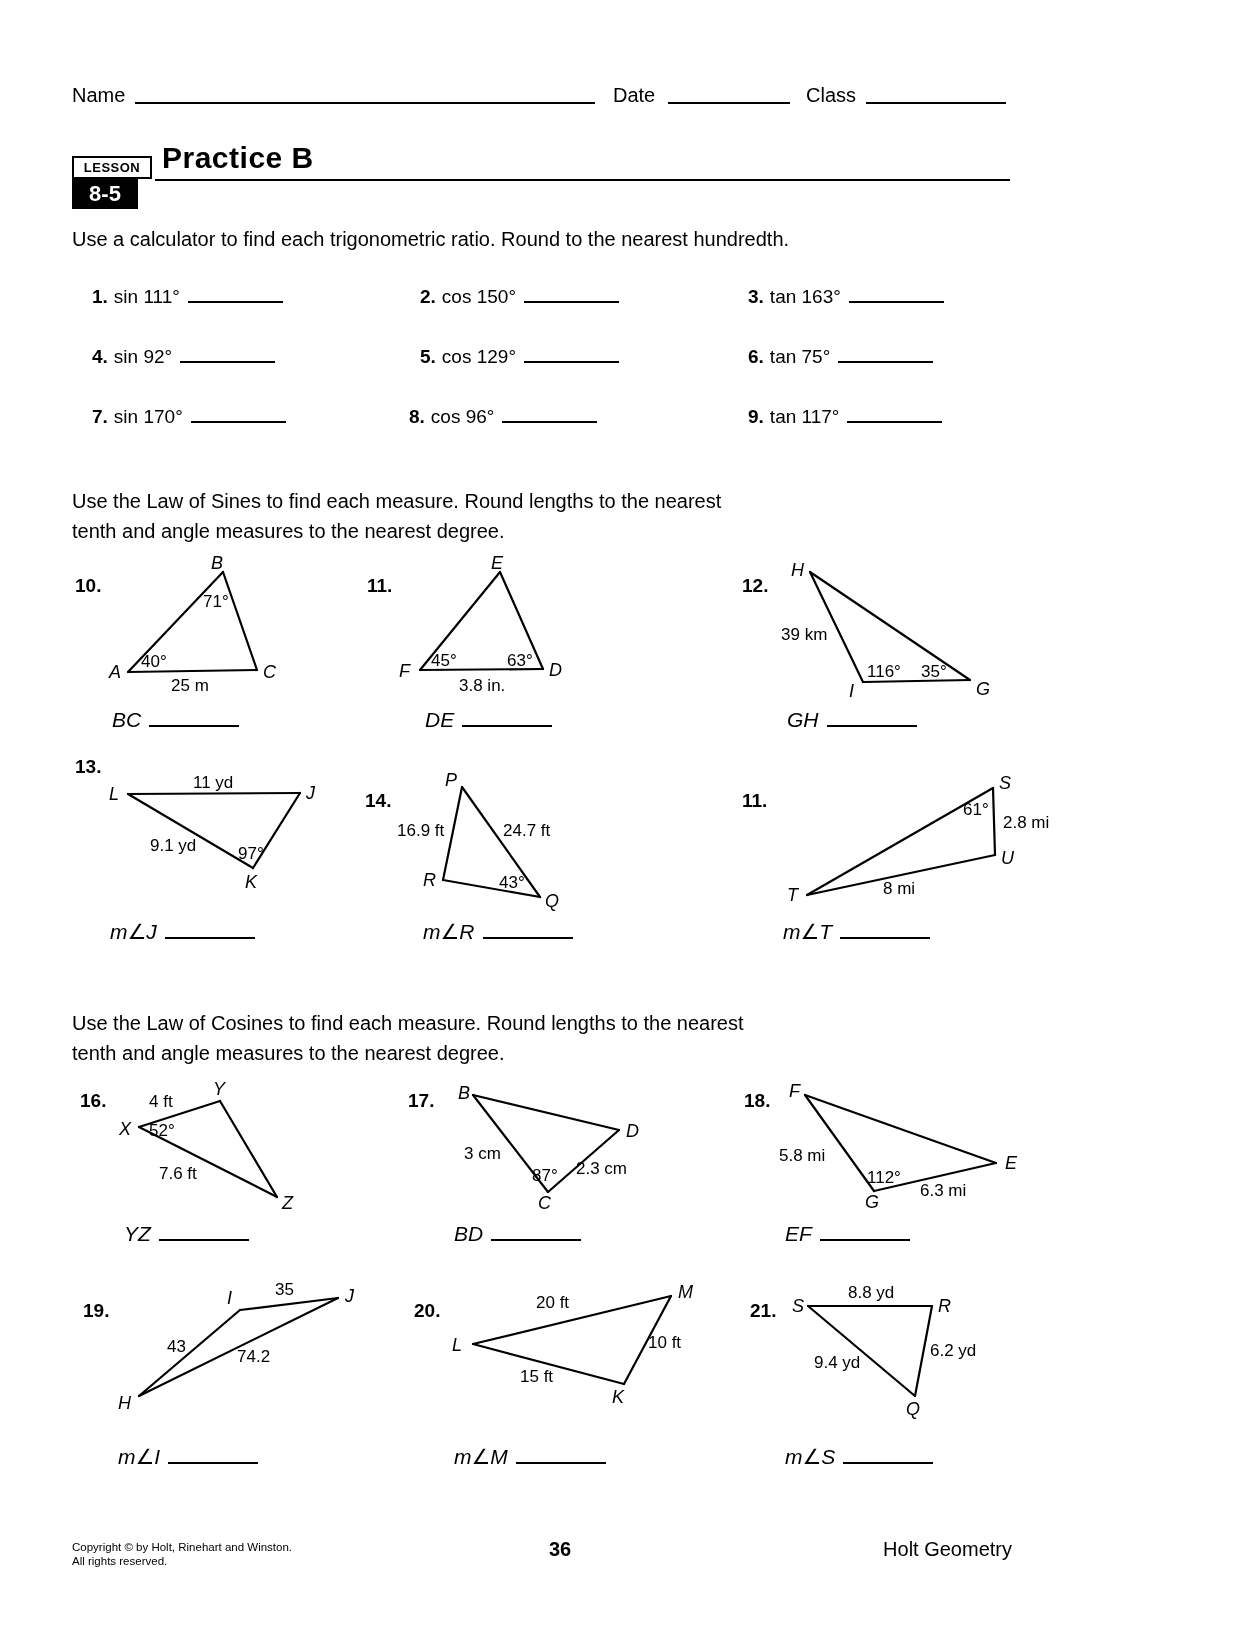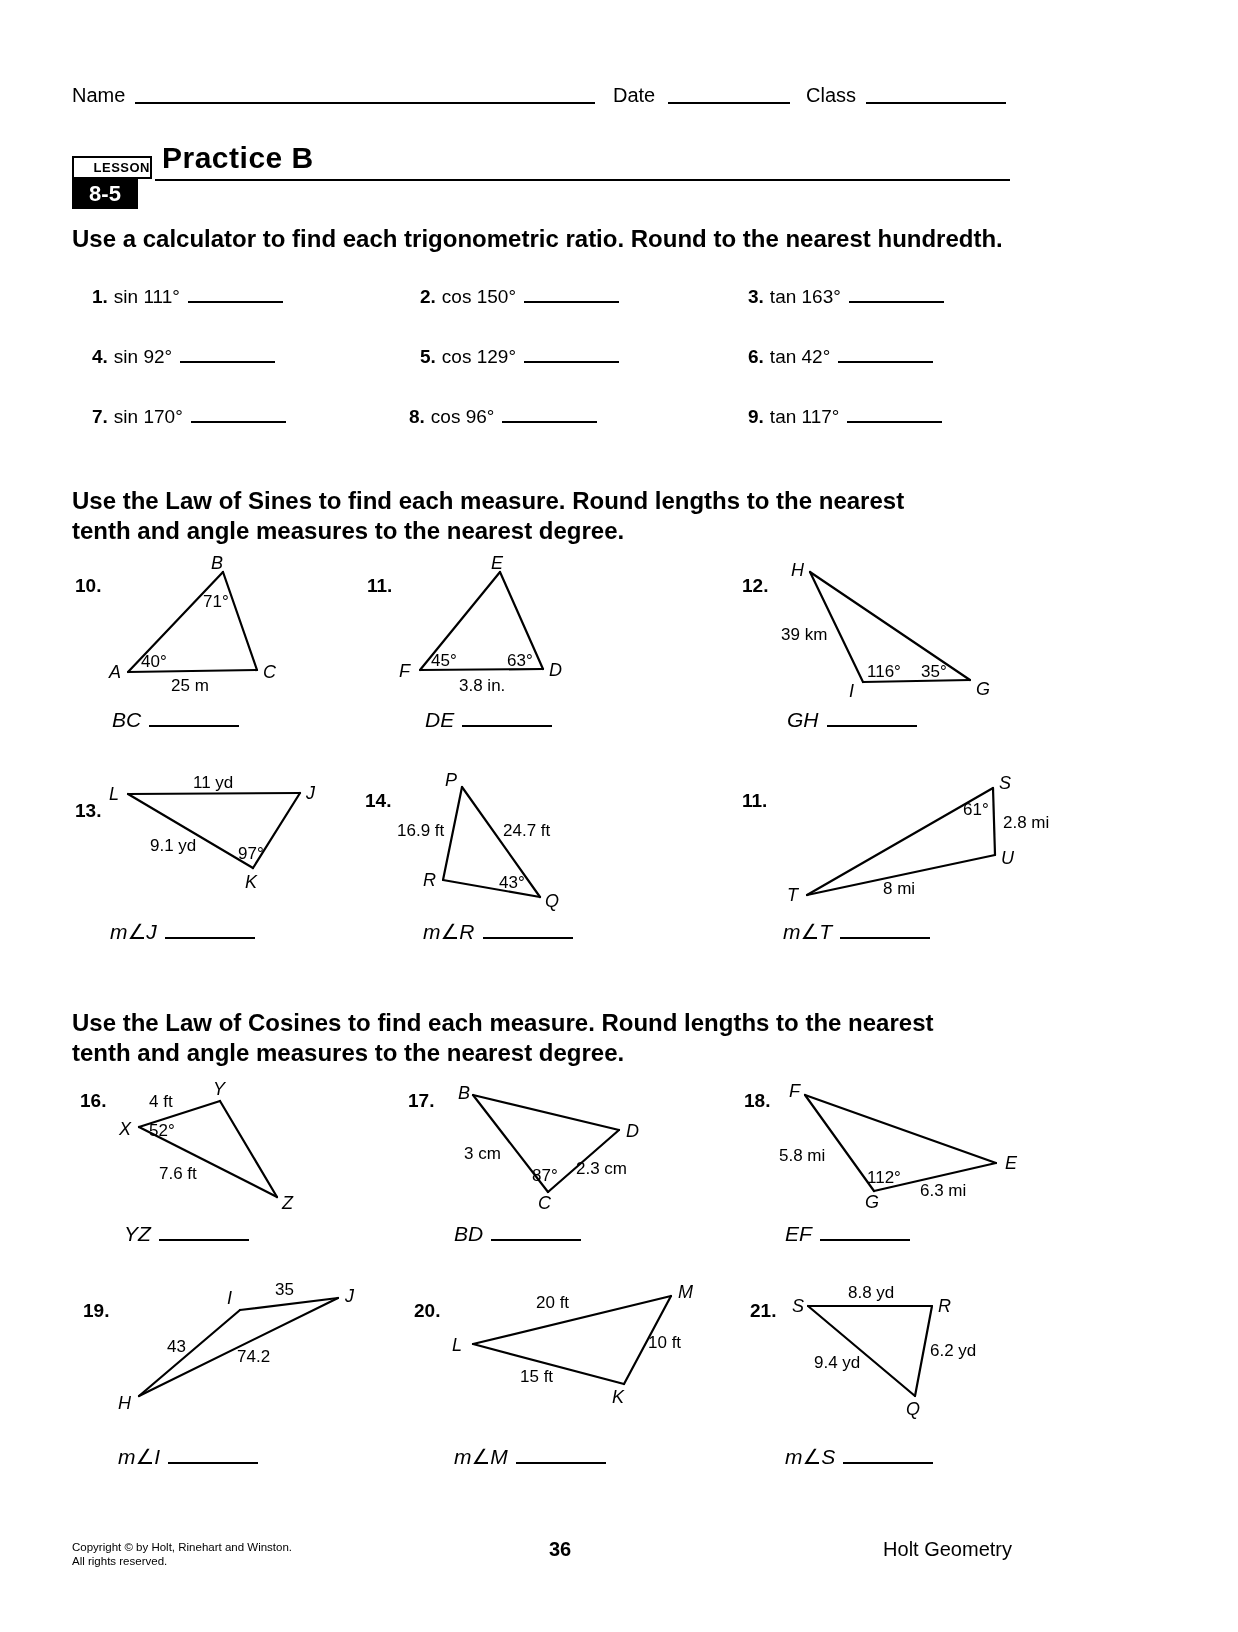--- a/index.html
+++ b/index.html
@@ -2,27 +2,27 @@
 <html><head>
 <meta charset="utf-8">
 <style>
   html,body{margin:0;padding:0;background:#9a9a9a;}
   .page{position:relative;width:1238px;height:1632px;background:#ffffff;margin:0 auto;
         font-family:"Liberation Sans","DejaVu Sans",sans-serif;color:#000;overflow:hidden;}
   .abs{position:absolute;}
   .blank{display:inline-block;border-bottom:2px solid #000;height:16px;vertical-align:baseline;}
   .hdr-label{font-size:20px;}
   .badge-word{box-sizing:border-box;width:80px;border:2px solid #000;background:#fff;font-weight:bold;
-              font-size:13px;text-align:right;padding:2px 0;letter-spacing:.5px;}
+              font-size:13px;text-align:center;padding:2px 0;letter-spacing:.5px;}
   .badge-num{box-sizing:border-box;width:66px;background:#000;color:#fff;font-weight:bold;
              font-size:22px;text-align:center;padding:2px 0;}
   .title{font-size:30px;font-weight:bold;letter-spacing:.5px;text-align:right;}
   .rule{height:2px;background:#000;}
   .subtitle{font-size:26px;font-weight:bold;font-style:italic;}
-  .instr{font-size:24px;font-weight:bold;line-height:30px;}
+  .instr{font-size:20px;font-weight:normal;line-height:30px;}
   .pnum{font-size:19px;font-weight:bold;}
   .ratio{font-size:19px;}
   .ratio .pnum{margin-right:6px;}
   .ratio .blank{width:95px;margin-left:8px;}
   .ans{font-size:21px;font-style:italic;}
   .ans .blank{width:90px;margin-left:8px;}
   svg.tri{overflow:visible;}
   svg.tri line{stroke:#000;stroke-width:2.2;stroke-linecap:round;}
   svg.tri text{fill:#000;}
   .vtx{font-size:18px;font-style:italic;font-family:"Liberation Sans","DejaVu Sans",sans-serif;}
@@ -50,21 +50,21 @@
   <div class="abs title" style="left:162px;top:141px">Practice B</div>
   <div class="abs rule" style="left:155px;top:179px;width:855px"></div>
 
   <div class="abs instr" style="left:72px;top:224px;width:950px">Use a calculator to find each trigonometric ratio. Round to the nearest hundredth.</div>
 
   <div class="abs ratio" style="left:92px;top:285px"><span class="pnum">1.</span><span>sin 111°</span><span class="blank"></span></div>
   <div class="abs ratio" style="left:420px;top:285px"><span class="pnum">2.</span><span>cos 150°</span><span class="blank"></span></div>
   <div class="abs ratio" style="left:748px;top:285px"><span class="pnum">3.</span><span>tan 163°</span><span class="blank"></span></div>
   <div class="abs ratio" style="left:92px;top:345px"><span class="pnum">4.</span><span>sin 92°</span><span class="blank"></span></div>
   <div class="abs ratio" style="left:420px;top:345px"><span class="pnum">5.</span><span>cos 129°</span><span class="blank"></span></div>
-  <div class="abs ratio" style="left:748px;top:345px"><span class="pnum">6.</span><span>tan 42°</span><span class="blank"></span></div>
+  <div class="abs ratio" style="left:748px;top:345px"><span class="pnum">6.</span><span>tan 75°</span><span class="blank"></span></div>
   <div class="abs ratio" style="left:92px;top:405px"><span class="pnum">7.</span><span>sin 170°</span><span class="blank"></span></div>
   <div class="abs ratio" style="left:409px;top:405px"><span class="pnum">8.</span><span>cos 96°</span><span class="blank"></span></div>
   <div class="abs ratio" style="left:748px;top:405px"><span class="pnum">9.</span><span>tan 117°</span><span class="blank"></span></div>
 
   <div class="abs instr" style="left:72px;top:486px;width:950px">
     <div>Use the Law of Sines to find each measure. Round lengths to the nearest</div>
     <div>tenth and angle measures to the nearest degree.</div>
   </div>
 
   <span class="abs pnum" style="left:75px;top:575px">10.</span>
@@ -103,21 +103,21 @@
     <text class="vtx" x="74" y="145">I</text>
     <text class="meas" x="92" y="125">116°</text>
     <text class="meas" x="146" y="125">35°</text>
     <text class="vtx" x="201" y="143">G</text>
   </svg>
 
   <div class="abs ans" style="left:112px;top:708px"><span>BC</span><span class="blank"></span></div>
   <div class="abs ans" style="left:425px;top:708px"><span>DE</span><span class="blank"></span></div>
   <div class="abs ans" style="left:787px;top:708px"><span>GH</span><span class="blank"></span></div>
 
-  <span class="abs pnum" style="left:75px;top:800px">13.</span>
+  <span class="abs pnum" style="left:75px;top:756px">13.</span>
   <svg class="abs tri" style="left:105px;top:775px" width="230" height="120">
     <line x1="23" y1="19" x2="195" y2="18"></line>
     <line x1="23" y1="19" x2="148" y2="93"></line>
     <line x1="148" y1="93" x2="195" y2="18"></line>
     <text class="vtx" x="4" y="25">L</text>
     <text class="meas" x="88" y="13">11 yd</text>
     <text class="vtx" x="201" y="24">J</text>
     <text class="meas" x="45" y="76">9.1 yd</text>
     <text class="meas" x="133" y="84">97°</text>
     <text class="vtx" x="140" y="113">K</text>

